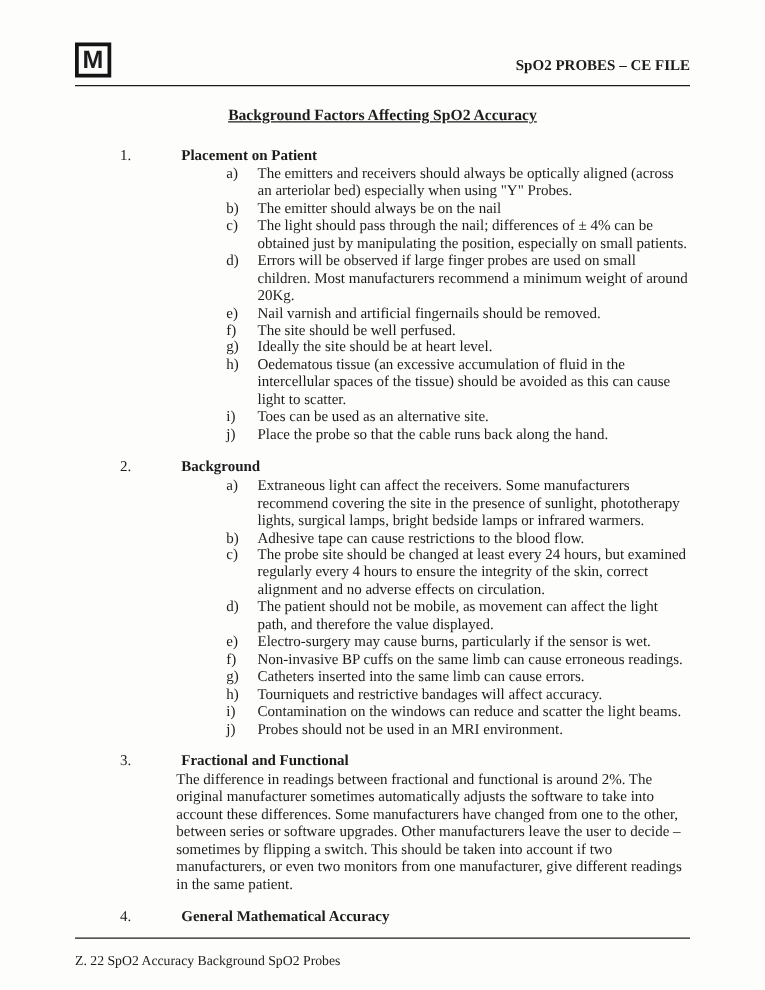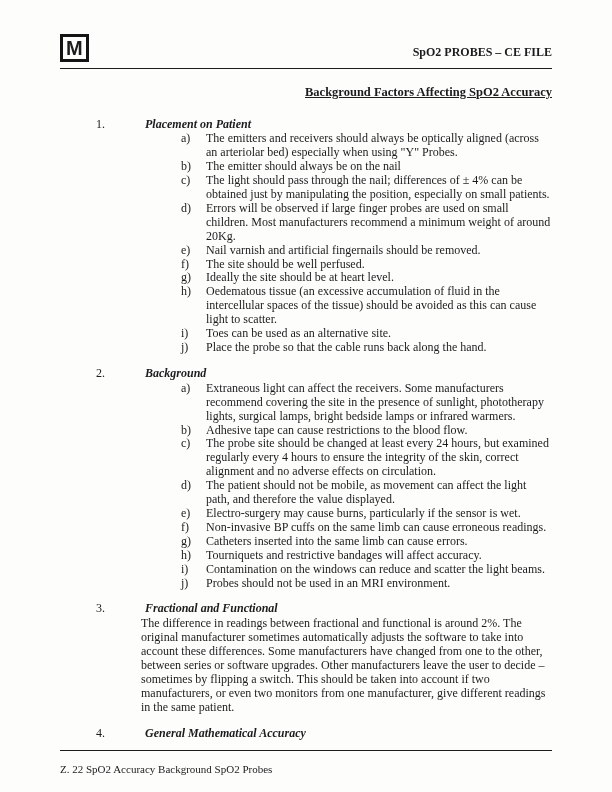--- a/index.html
+++ b/index.html
@@ -28,32 +28,32 @@
   }
   .logo-text {
     font-family:"Liberation Sans", sans-serif;
     font-weight:bold; font-size:26px; letter-spacing:1px;
   }
   .doc-ref { font-weight:bold; font-size:12px; padding-bottom:2px;margin-left:19px; }
   .header-rule { border:none; border-top:1.5px solid #1c1c1c; margin:6px 0 0 0; }
 
   
   .title {
-    text-align:right;
+    text-align:center;
     font-weight:bold;
     text-decoration:underline;
     margin:16px 0 18px 0;
     font-size:12.5px;
   }
 
   
   .section { padding-left:36px; margin-bottom:12px; }
   .section-head { display:flex; }
   .section-number { width:49px; flex:0 0 49px; }
-  .section-heading { font-weight:bold;font-style:italic; }
+  .section-heading { font-weight:bold; }
   .items { margin-left:85px; margin-top:1px; }
   .item { display:flex; }
   .ilabel { width:25px; flex:0 0 25px; }
   .itext { flex:1; }
   .section-paragraph { margin-left:45px; margin-top:1px; }
 
   
   .footer {
     position:absolute;
     left:60px; right:60px; bottom:16px;

